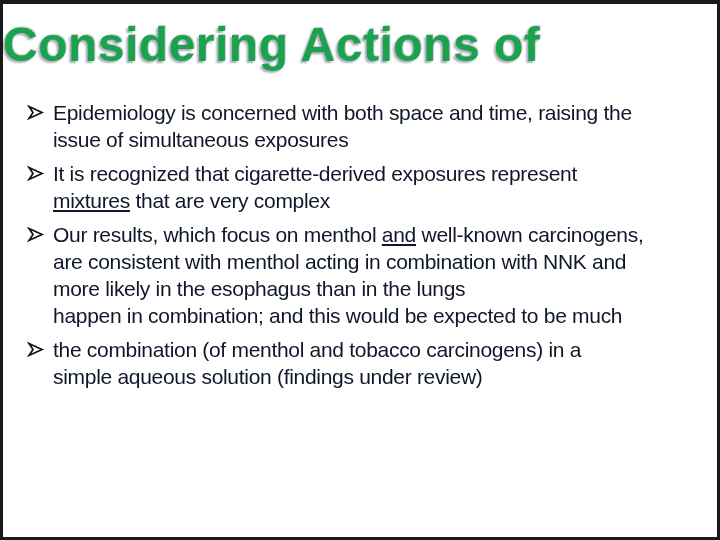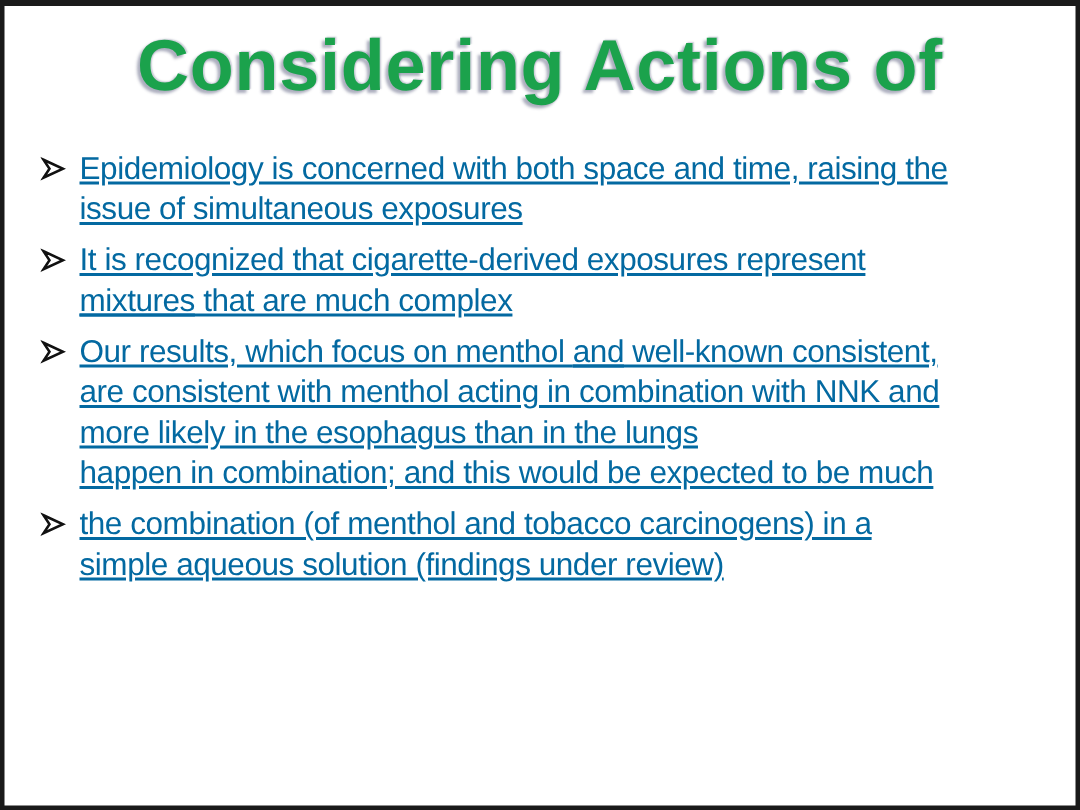--- a/index.html
+++ b/index.html
@@ -13,39 +13,38 @@
     height: 540px;
     background: #ffffff;
     border-top: 4px solid #1a1a1a;
     border-left: 3px solid #1a1a1a;
     border-right: 3px solid #1a1a1a;
     border-bottom: 3px solid #1a1a1a;
     overflow: hidden;
   }
   .title {
     margin-top: 12px;
-    text-align: center;
+    text-align: left;
     font-size: 48px;
     font-weight: bold;
     line-height: 57px;
     letter-spacing: 0.5px;
     color: #1ba24c;
     text-shadow: -2px 2px 2px rgba(70, 75, 110, 0.45),
                   1px -1px 1px rgba(70, 75, 110, 0.28);
   }
   .bullet-list {
     list-style: none;
     margin-top: 26px;
     padding-left: 24px;
     padding-right: 14px;
-    color: #0369a1;
+    color: #0f172a;
     font-size: 21px;
     letter-spacing: -0.3px;
     line-height: 27px;
-    text-decoration: underline;
   }
   .bullet-list li {
     position: relative;
     padding-left: 26px;
     margin-bottom: 7px;
   }
   .bullet-icon {
     position: absolute;
     left: 0;
     top: 5px;
@@ -75,29 +74,29 @@
         <div class="line"><span>Epidemiology is concerned with both space and time, raising the</span></div>
         <div class="line"><span>issue of simultaneous exposures</span></div>
       </li>
       <li>
         <span class="bullet-icon">
           <svg width="17" height="17" viewBox="0 0 17 17" xmlns="http://www.w3.org/2000/svg">
             <path d="M2 2.5 L15 8.5 L2 14.5 L6 8.5 Z" fill="none" stroke="#111111" stroke-width="1.7" stroke-linejoin="miter"></path>
           </svg>
         </span>
         <div class="line"><span>It is recognized that cigarette-derived exposures represent</span></div>
-        <div class="line"><span class="u">mixtures</span><span> that are much complex</span></div>
+        <div class="line"><span class="u">mixtures</span><span> that are very complex</span></div>
       </li>
       <li>
         <span class="bullet-icon">
           <svg width="17" height="17" viewBox="0 0 17 17" xmlns="http://www.w3.org/2000/svg">
             <path d="M2 2.5 L15 8.5 L2 14.5 L6 8.5 Z" fill="none" stroke="#111111" stroke-width="1.7" stroke-linejoin="miter"></path>
           </svg>
         </span>
-        <div class="line"><span>Our results, which focus on menthol </span><span class="u">and</span><span> well-known consistent,</span></div>
+        <div class="line"><span>Our results, which focus on menthol </span><span class="u">and</span><span> well-known carcinogens,</span></div>
         <div class="line"><span>are consistent with menthol acting in combination with NNK and</span></div>
         <div class="line"><span>more likely in the esophagus than in the lungs</span></div>
         <div class="line"><span>happen in combination; and this would be expected to be much</span></div>
       </li>
       <li>
         <span class="bullet-icon">
           <svg width="17" height="17" viewBox="0 0 17 17" xmlns="http://www.w3.org/2000/svg">
             <path d="M2 2.5 L15 8.5 L2 14.5 L6 8.5 Z" fill="none" stroke="#111111" stroke-width="1.7" stroke-linejoin="miter"></path>
           </svg>
         </span>

